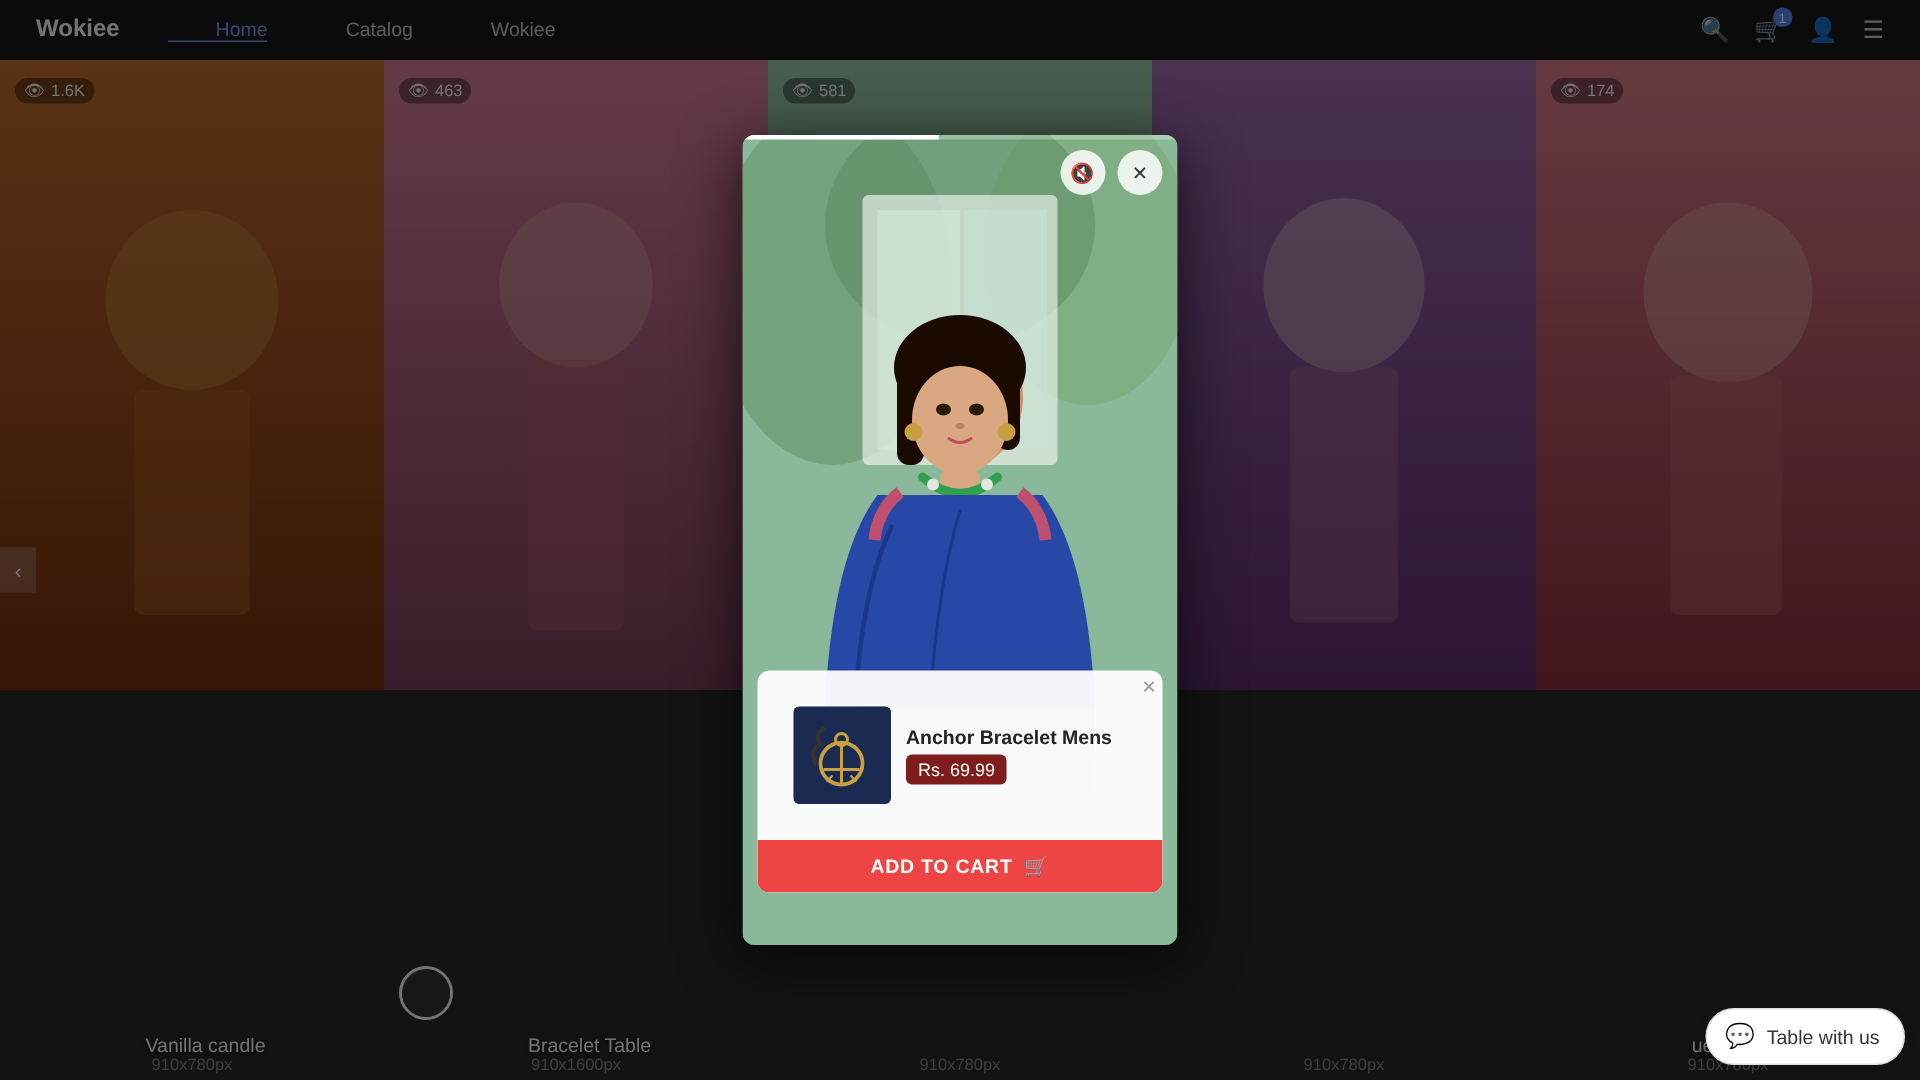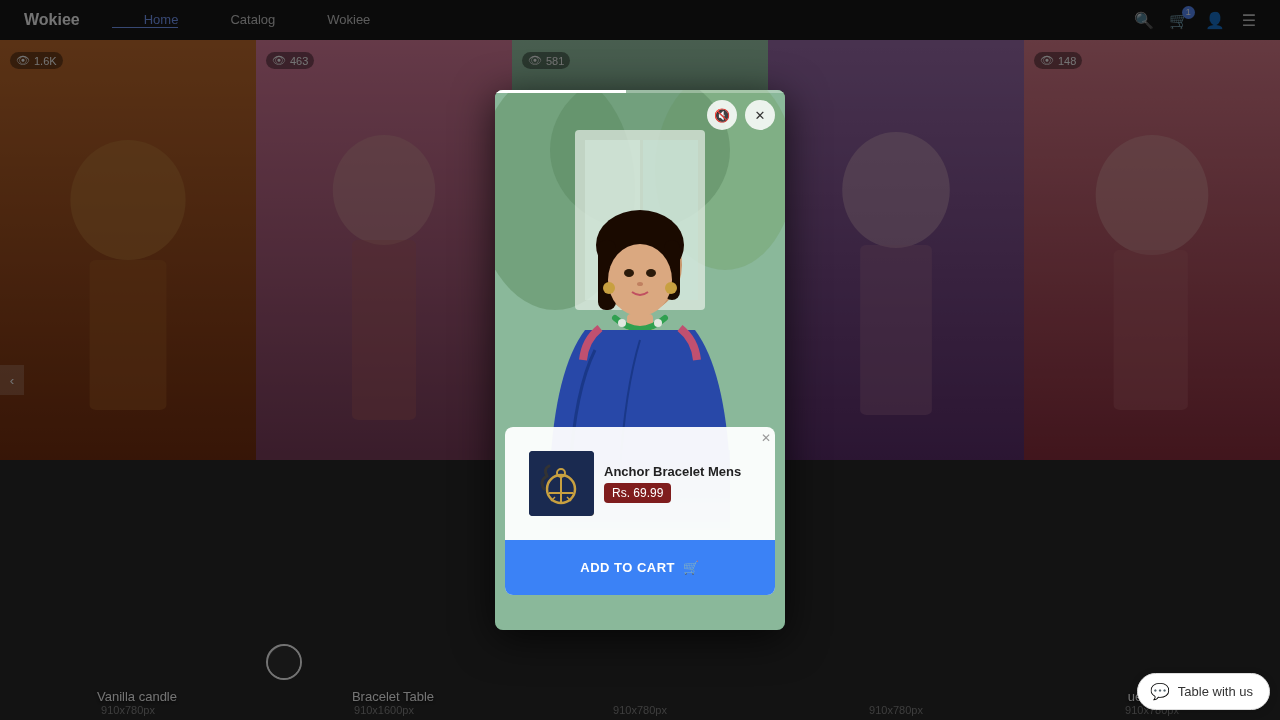--- a/index.html
+++ b/index.html
@@ -277,24 +277,24 @@
       top: 4px;
       right: 4px;
       font-size: 12px;
       color: #999;
       cursor: pointer;
       background: none;
       border: none;
     }
 
     .add-to-cart-btn {
-      background: #3b82f6;
+      background: #ef4444;
       color: #fff;
       border: none;
-      padding: 20px 0;
+      padding: 10px 0;
       width: 100%;
       font-size: 13px;
       font-weight: 600;
       cursor: pointer;
       display: flex;
       align-items: center;
       justify-content: center;
       gap: 8px;
       letter-spacing: 0.5px;
     }
@@ -451,21 +451,21 @@
             <stop offset="0%" stop-color="#e08090"></stop>
             <stop offset="100%" stop-color="#903040"></stop>
           </linearGradient>
         </defs>
         <rect width="200" height="420" fill="url(#g5)"></rect>
         <ellipse cx="100" cy="155" rx="44" ry="60" fill="rgba(230,170,170,0.5)"></ellipse>
         <rect x="70" y="210" width="58" height="160" rx="5" fill="rgba(200,110,120,0.4)"></rect>
       </svg>
       <div class="grid-item-views">
         <span>👁</span>
-        <span>148</span>
+        <span>174</span>
       </div>
       <div class="grid-item-label">ue Drawers</div>
       <div class="grid-item-size">910x780px</div>
     </div>
 
   </div>
 </div>
 
 <div class="overlay"></div>
 

